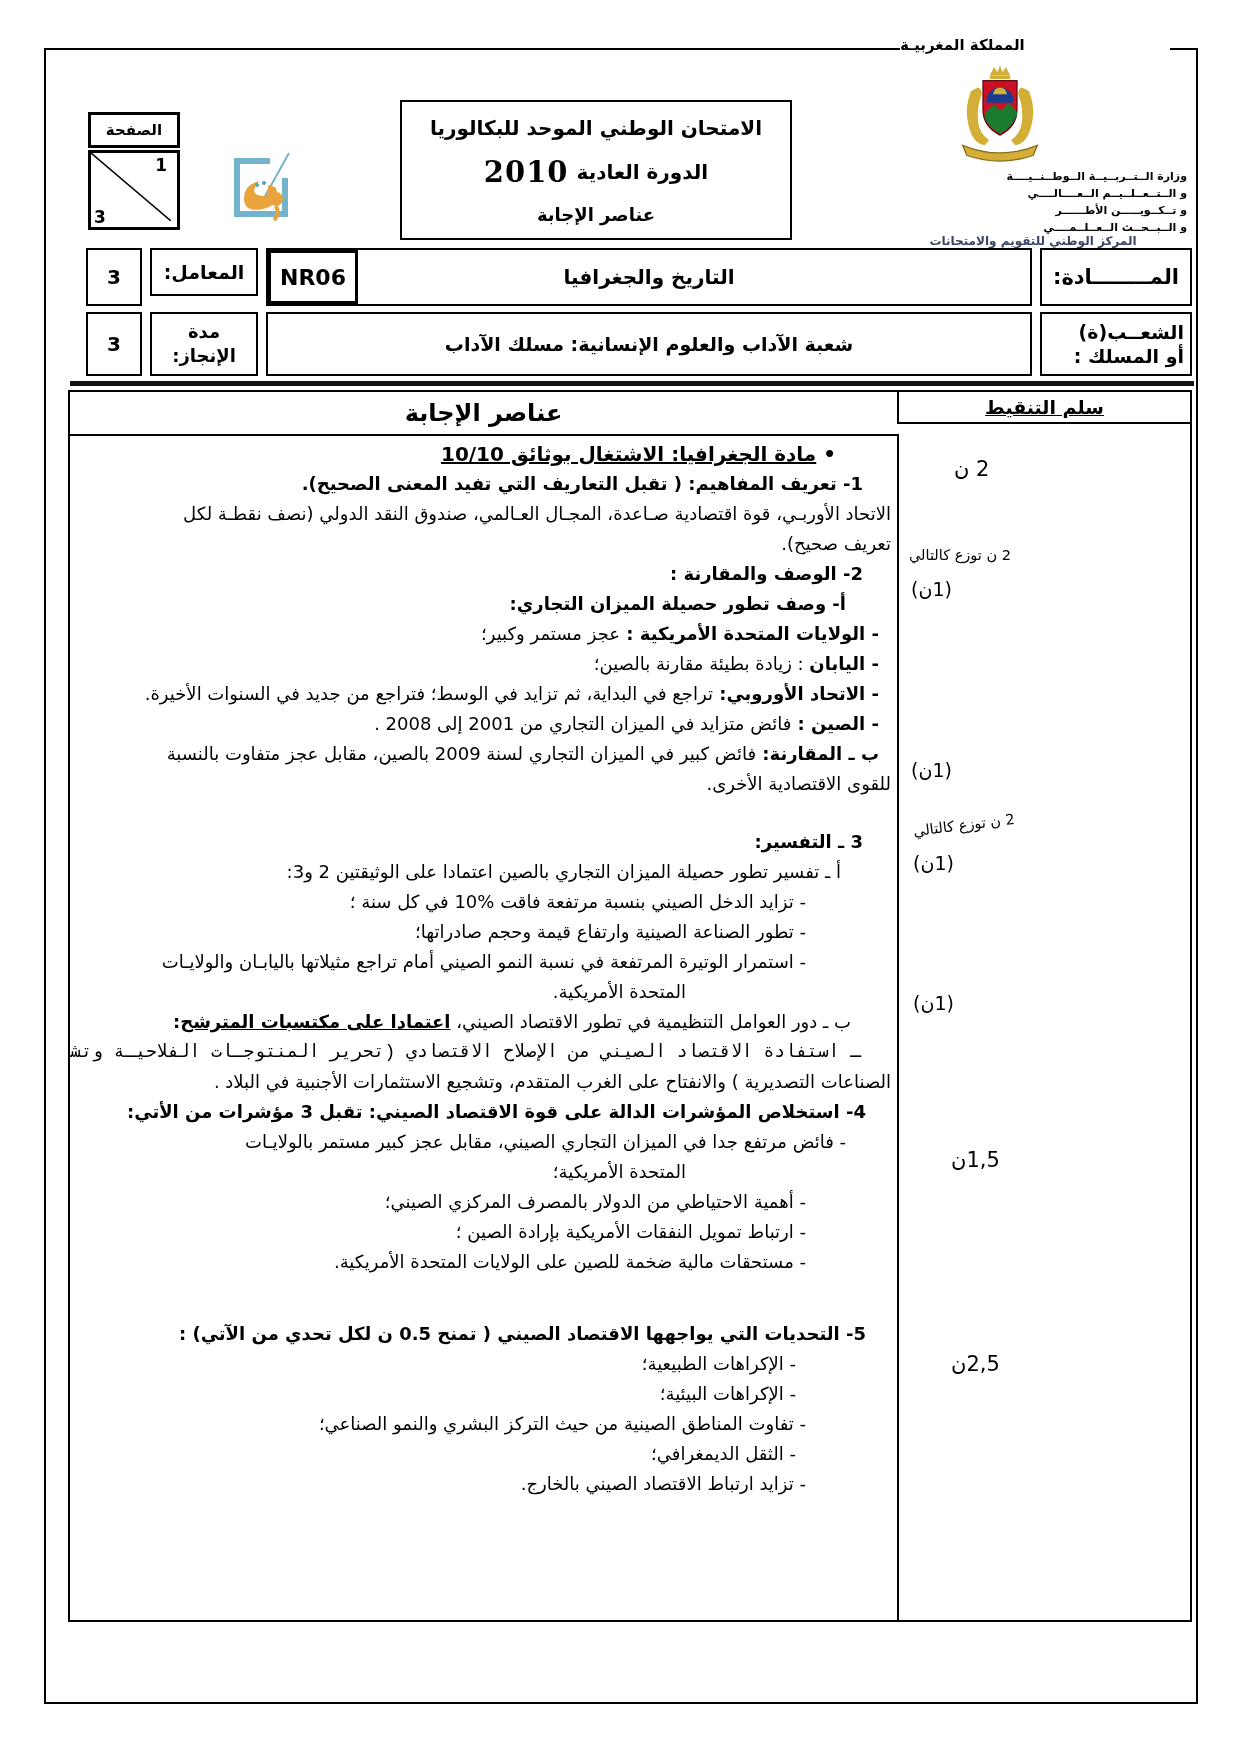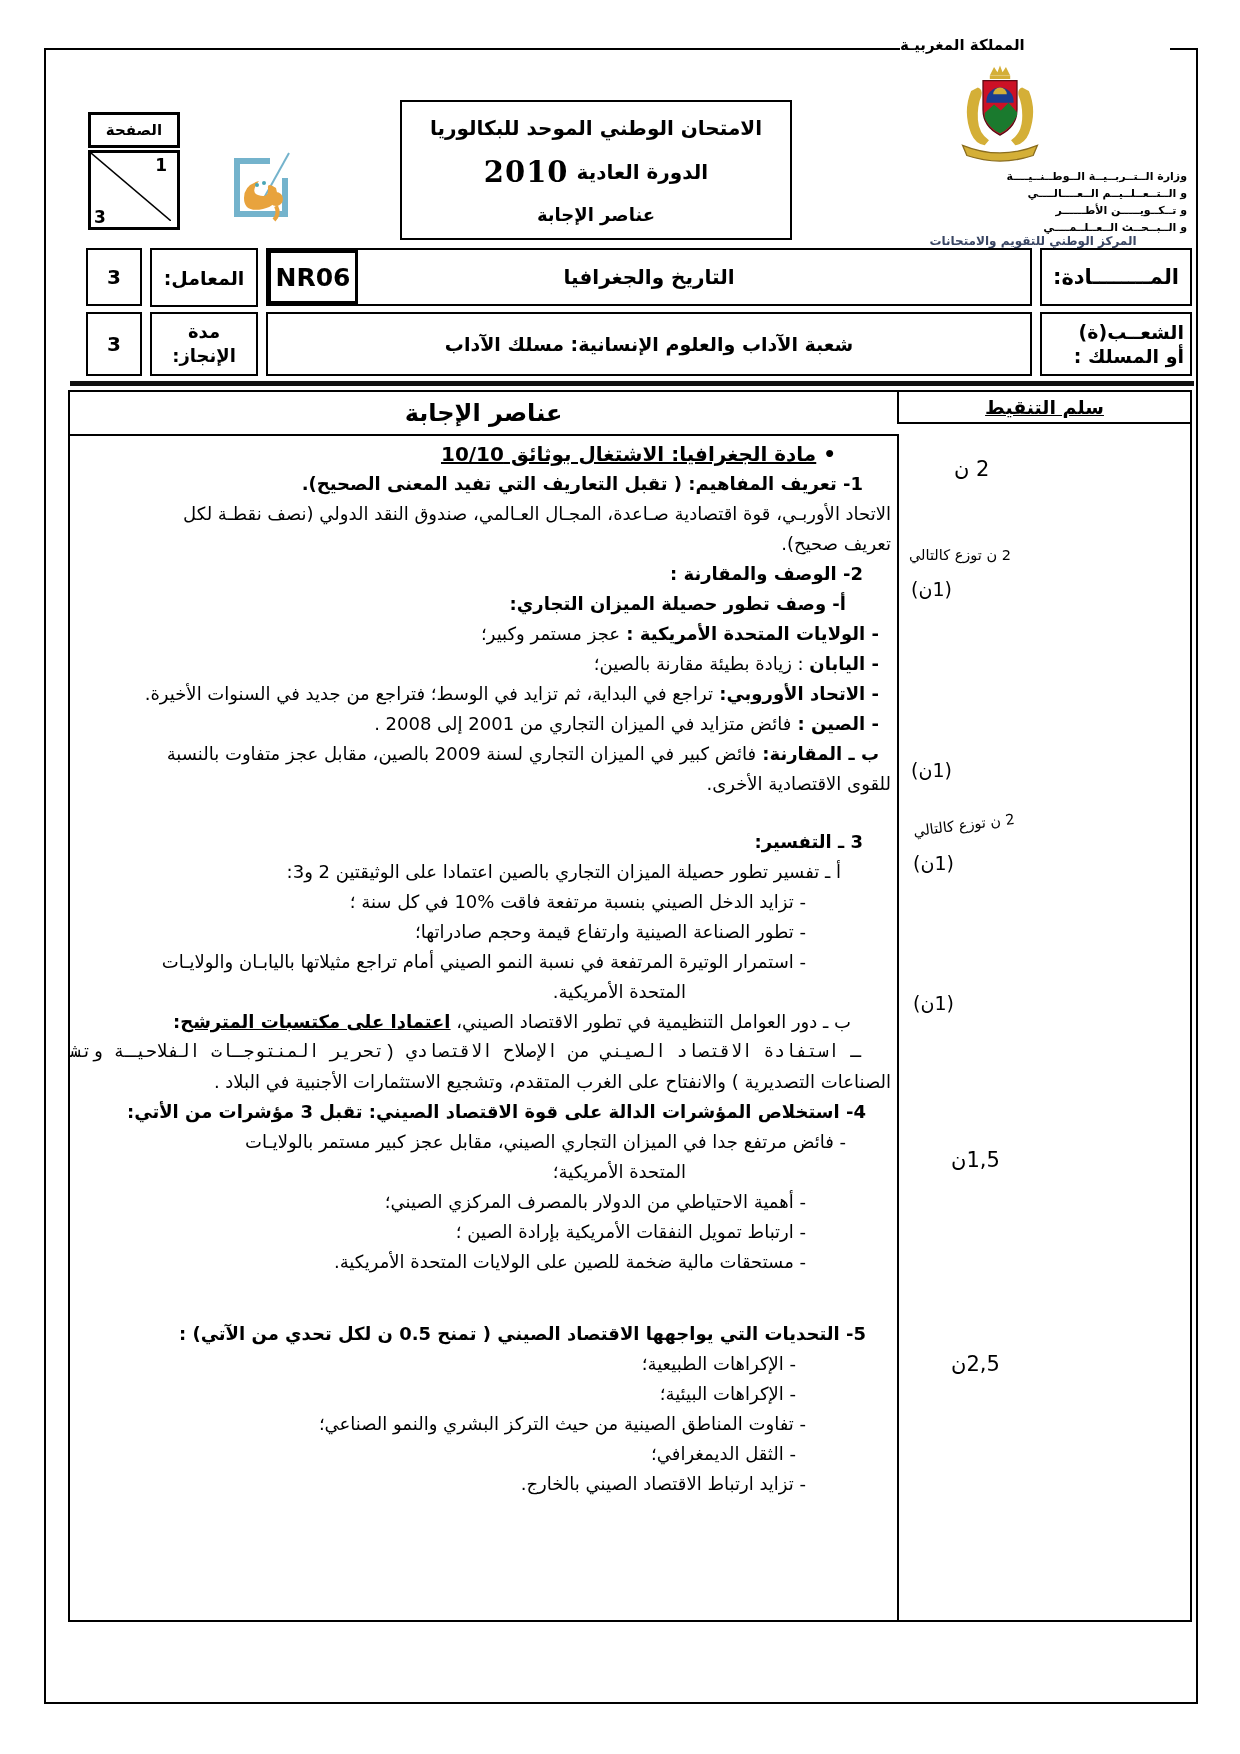--- a/index.html
+++ b/index.html
@@ -32,21 +32,21 @@
   .titlebox .l1{font-size:20px;font-weight:bold;}
   .titlebox .l2{font-size:20px;font-weight:bold;display:flex;align-items:center;gap:8px;direction:rtl;}
   .titlebox .l2 .yr{font-family:"DejaVu Serif",serif;font-size:29px;font-weight:bold;letter-spacing:1px;}
   .titlebox .l3{font-size:18px;font-weight:bold;}
   
   .cell{position:absolute;border:2px solid #000;box-sizing:border-box;direction:rtl;
         display:flex;align-items:center;justify-content:center;text-align:center;background:#fff;z-index:2;}
   .cell.lbl{font-weight:bold;}
   .nr-box{position:absolute;left:268px;top:250px;width:90px;height:54px;border:3px solid #000;
           box-sizing:border-box;display:flex;align-items:center;justify-content:center;
-          font-weight:bold;font-size:25px;direction:ltr;background:#fff;z-index:3;}
+          font-weight:bold;font-size:22px;direction:ltr;background:#fff;z-index:3;}
   .thickline{left:70px;top:381px;width:1124px;height:5px;background:#111;z-index:2;}
   
   .answers{left:68px;top:390px;width:1124px;height:1232px;border:2px solid #000;box-sizing:border-box;z-index:2;}
   .answers .hdr-left{position:absolute;left:0;top:0;width:827px;height:42px;border-bottom:2px solid #000;
           display:flex;align-items:center;justify-content:center;font-size:24px;font-weight:bold;direction:rtl;}
   .answers .hdr-right{position:absolute;right:0;top:0;width:293px;height:32px;border-bottom:2px solid #000;
           border-left:2px solid #000;box-sizing:border-box;display:flex;align-items:center;justify-content:center;
           font-size:19px;font-weight:bold;text-decoration:underline;direction:rtl;}
   .answers .body-left{position:absolute;left:0;top:42px;width:827px;bottom:0;direction:rtl;
           padding:5px 6px 0 4px;box-sizing:border-box;overflow:hidden;}
@@ -122,21 +122,21 @@
     <div class="l3">عناصر الإجابة</div>
   </div>
 
   <div class="cell" style="left:1040px;top:248px;width:152px;height:58px;font-size:21px;">
     <span class="b">المــــــــادة:</span>
   </div>
   <div class="cell" style="left:266px;top:248px;width:766px;height:58px;font-size:20px;">
     <span class="b">التاريخ والجغرافيا</span>
   </div>
   <div class="nr-box">NR06</div>
-  <div class="cell lbl" style="left:150px;top:248px;width:108px;height:59px;font-size:19px;">
+  <div class="cell lbl" style="left:150px;top:248px;width:108px;height:48px;font-size:19px;">
     <span>المعامل:</span>
   </div>
   <div class="cell" style="left:86px;top:248px;width:56px;height:58px;font-size:20px;">
     <span class="b">3</span>
   </div>
 
   <div class="cell lbl" style="left:1040px;top:312px;width:152px;height:64px;font-size:19px;flex-direction:column;line-height:24px;align-items:flex-start;padding-right:6px;">
     <span>الشعــب(ة)</span>
     <span>أو المسلك :</span>
   </div>

